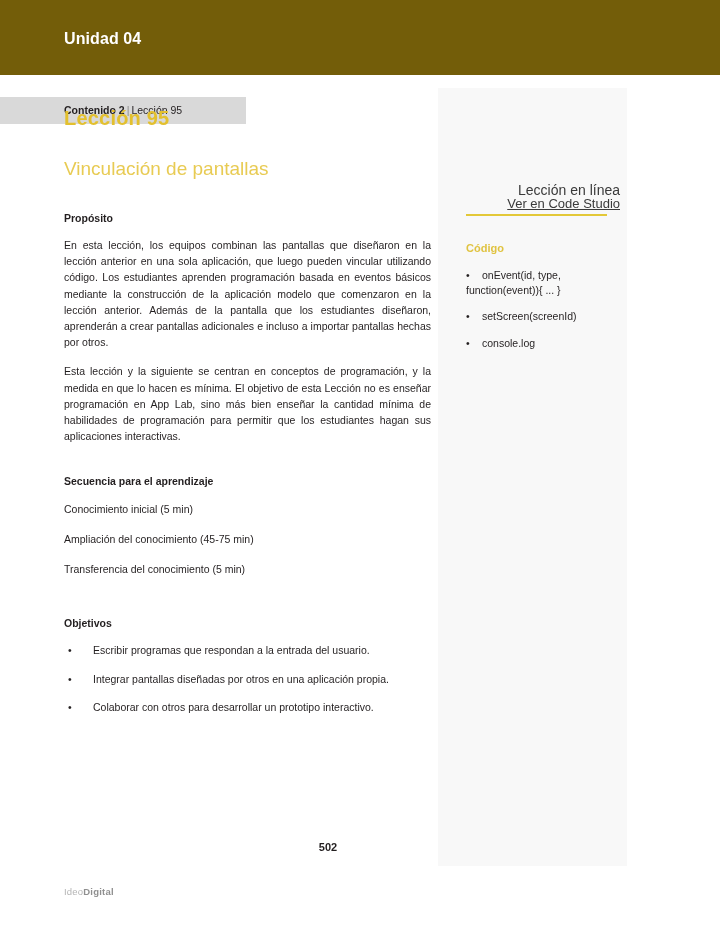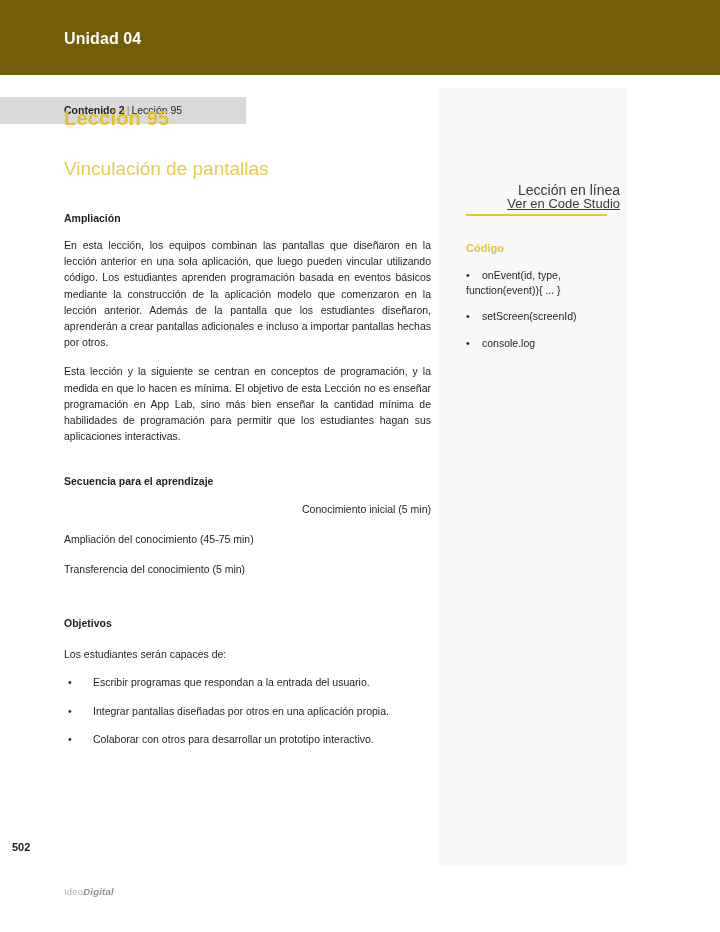--- a/index.html
+++ b/index.html
@@ -173,21 +173,21 @@
     text-align: justify;
     margin: 12px 0 0 0;
   }
   .body-par.tight { margin-top: 13px; }
   .plain-line {
     font-size: 10.5px;
     line-height: 16px;
     color: #231f20;
     margin: 14px 0 0 0;
   }
-  .plain-line.first { margin-top: 13px; text-align: right; }
+  .plain-line.first { margin-top: 13px; }
   .obj-intro {
     font-size: 10.5px;
     line-height: 16px;
     color: #231f20;
     margin: 16px 0 0 0;
   }
   .obj-list {
     margin: 12px 0 0 0;
     padding: 0;
     list-style: none;
@@ -210,31 +210,30 @@
 
   
   .footer-brand {
     position: absolute;
     left: 64px;
     top: 886px;
     font-size: 9.5px;
     color: #b4b4b4;
     letter-spacing: 0.2px;
   }
-  .footer-brand b { color: #8f8f8f; font-weight: bold; font-style: italic; }
+  .footer-brand b { color: #8f8f8f; font-weight: bold; }
   .footer-page {
     position: absolute;
     left: 0;
     top: 841px;
     width: 656px;
-    text-align: left;
+    text-align: center;
     font-size: 11px;
     font-weight: bold;
     color: #231f20;
-    margin-left: 12px;
   }
 </style>
 </head>
 <body>
 
 <div class="top-banner"></div>
 <div class="unit-label">Unidad 04</div>
 
 <div class="breadcrumb">
   <div class="breadcrumb-inner"><span class="breadcrumb-strong">Contenido 2</span><span class="breadcrumb-sep">|</span><span class="breadcrumb-tail">Lección 95</span></div>
@@ -259,31 +258,30 @@
         <span class="code-text">console.log</span>
       </li>
   </ul>
 </div>
 
 <div class="main-col">
 
   <div class="lesson-number">Lección 95</div>
   <div class="lesson-title">Vinculación de pantallas</div>
 
-  <div class="sec-heading">Ampliación</div>
+  <div class="sec-heading">Propósito</div>
   <p class="body-par">En esta lección, los equipos combinan las pantallas que diseñaron en la lección anterior en una sola aplicación, que luego pueden vincular utilizando código. Los estudiantes aprenden programación basada en eventos básicos mediante la construcción de la aplicación modelo que comenzaron en la lección anterior. Además de la pantalla que los estudiantes diseñaron, aprenderán a crear pantallas adicionales e incluso a importar pantallas hechas por otros.</p>
   <p class="body-par tight">Esta lección y la siguiente se centran en conceptos de programación, y la medida en que lo hacen es mínima. El objetivo de esta Lección no es enseñar programación en App Lab, sino más bien enseñar la cantidad mínima de habilidades de programación para permitir que los estudiantes hagan sus aplicaciones interactivas.</p>
 
   <div class="sec-heading">Secuencia para el aprendizaje</div>
   <div class="plain-line first">Conocimiento inicial (5 min)</div>
   <div class="plain-line">Ampliación del conocimiento (45-75 min)</div>
   <div class="plain-line">Transferencia del conocimiento (5 min)</div>
 
   <div class="sec-heading spaced">Objetivos</div>
-  <div class="obj-intro">Los estudiantes serán capaces de:</div>
   <ul class="obj-list">
     <li><span class="bullet">•</span><span>Escribir programas que respondan a la entrada del usuario.</span></li>
     <li><span class="bullet">•</span><span>Integrar pantallas diseñadas por otros en una aplicación propia.</span></li>
     <li><span class="bullet">•</span><span>Colaborar con otros para desarrollar un prototipo interactivo.</span></li>
   </ul>
 
 </div>
 
 <div class="footer-brand"><span>Ideo</span><b>Digital</b></div>
 <div class="footer-page">502</div>

